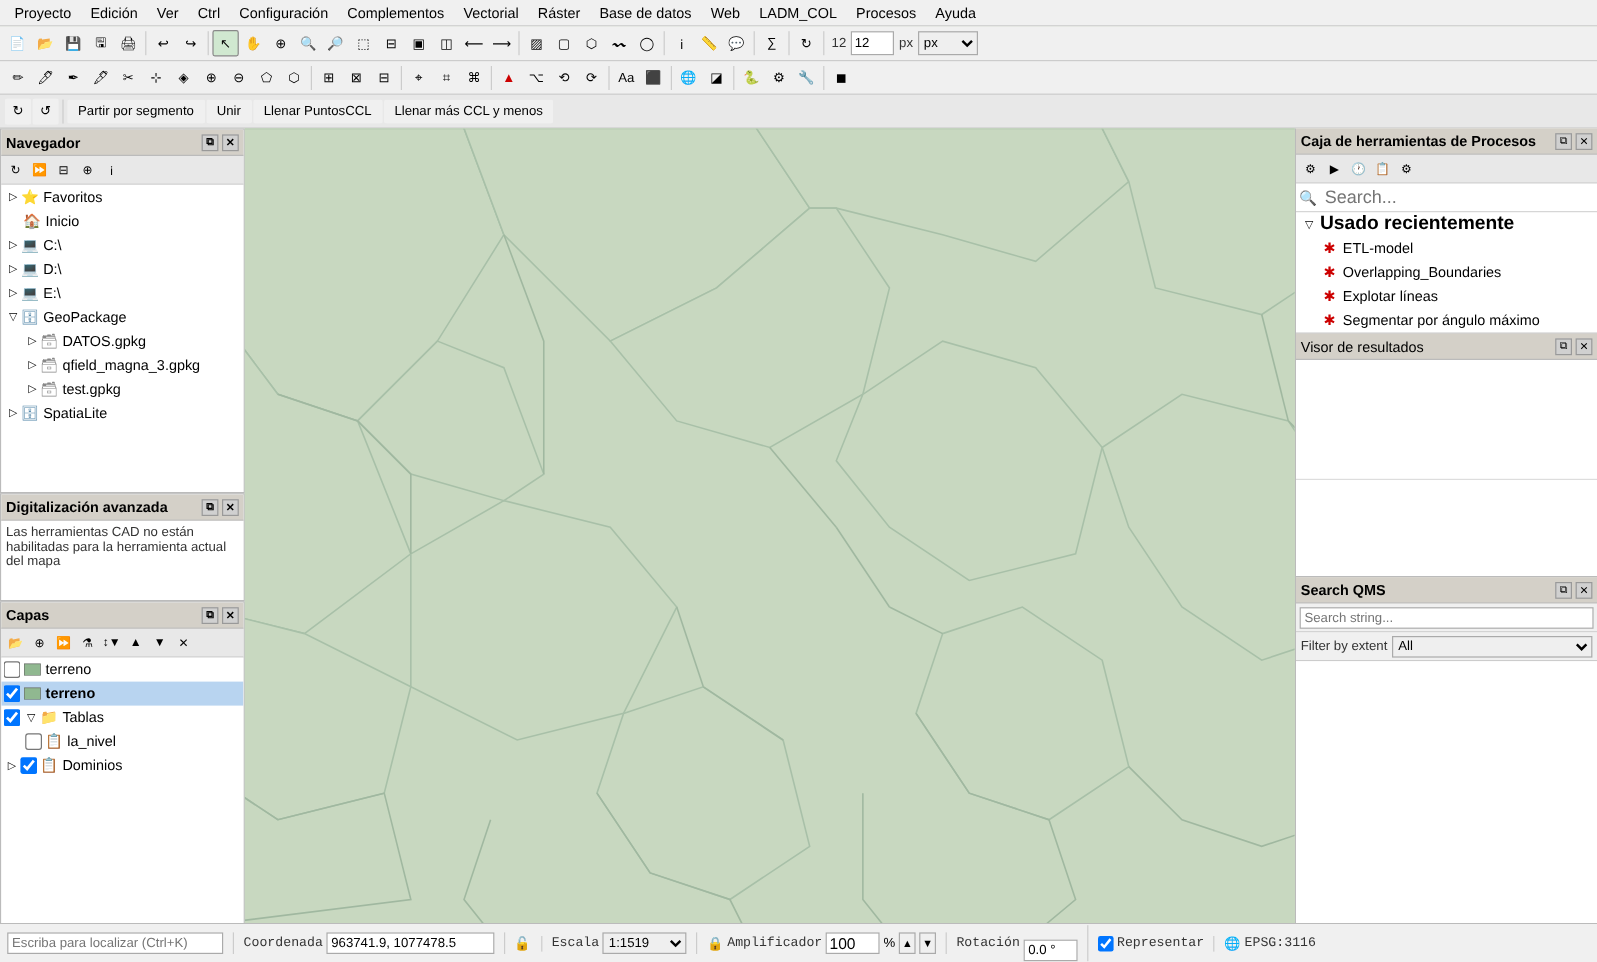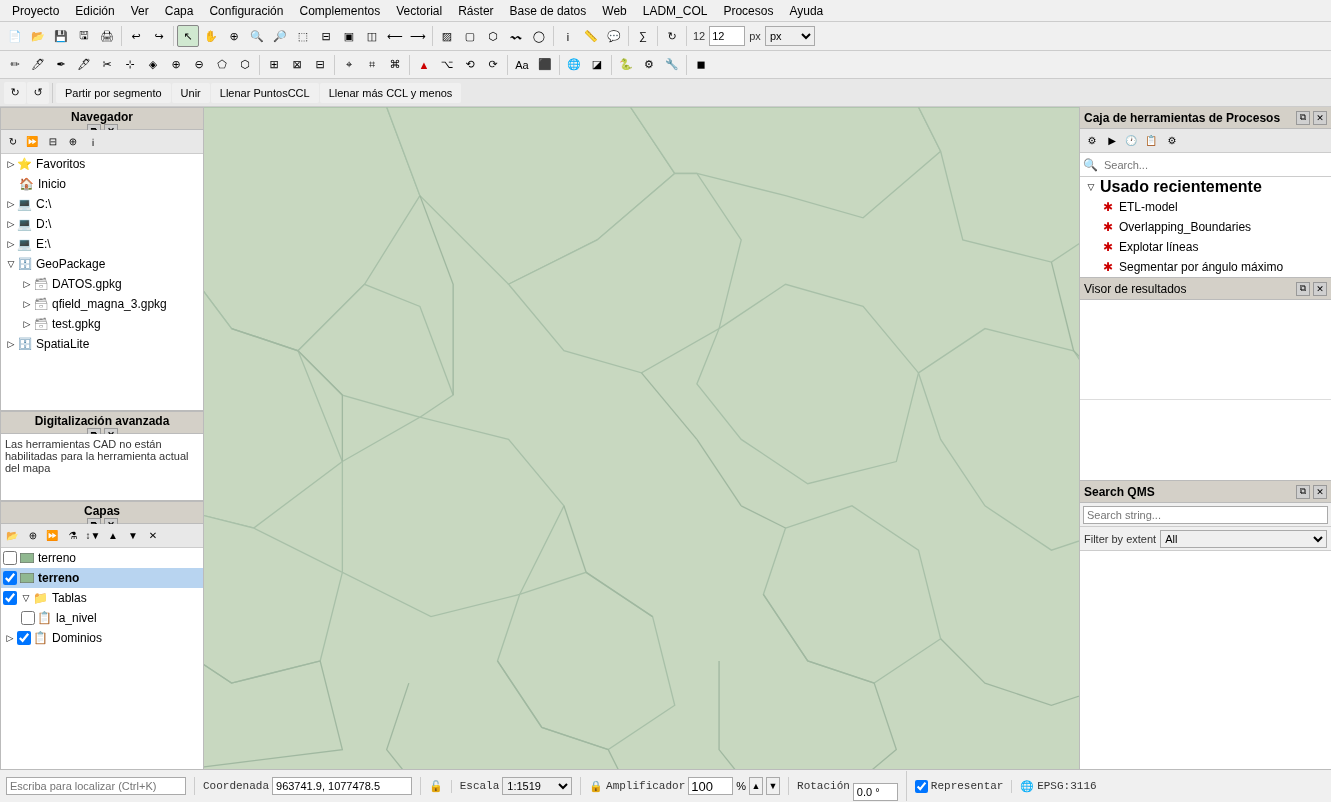--- a/index.html
+++ b/index.html
@@ -20,21 +20,21 @@
     .digitize-btn { padding: 2px 8px; background: #f0f0f0; border: 1px solid transparent; cursor: pointer; font-size: 11px; border-radius: 2px; white-space: nowrap; }
 
     
     .main-layout { display: flex; height: calc(802px - 22px - 56px - 26px); }
 
     
     .left-panels { display: flex; flex-direction: column; width: 204px; min-width: 204px; }
 
     
     .panel { background: #f5f5f5; border: 1px solid #bbb; display: flex; flex-direction: column; }
-    .panel-header { background: #d4d0c8; border-bottom: 1px solid #bbb; padding: 2px 4px; display: flex; align-items: center; justify-content: space-between; height: 22px; font-size: 12px; font-weight: bold; flex-direction: column; }
+    .panel-header { background: #d4d0c8; border-bottom: 1px solid #bbb; padding: 2px 4px; display: flex; align-items: center; justify-content: space-between; height: 22px; font-size: 12px; font-weight: bold; }
     .panel-header-btns { display: flex; gap: 2px; }
     .panel-toolbar { background: #e8e8e8; border-bottom: 1px solid #ccc; display: flex; align-items: center; padding: 2px 3px; gap: 2px; height: 24px; }
     .panel-tb-btn { width: 18px; height: 18px; background: transparent; border: 1px solid transparent; cursor: pointer; display: flex; align-items: center; justify-content: center; font-size: 10px; }
 
     
     .navigator-panel { flex: 1; min-height: 180px; max-height: 370px; overflow: hidden; display: flex; flex-direction: column; }
     .nav-tree { flex: 1; overflow-y: auto; overflow-x: hidden; background: white; }
     .nav-item { display: flex; align-items: center; padding: 1px 2px; cursor: pointer; white-space: nowrap; font-size: 12px; height: 20px; }
     .nav-indent { display: inline-block; }
     .nav-arrow { width: 12px; display: inline-flex; align-items: center; justify-content: center; font-size: 9px; cursor: pointer; }
@@ -106,21 +106,21 @@
     
     .float-btn { width: 14px; height: 14px; background: #d0d0d0; border: 1px solid #999; cursor: pointer; display: inline-flex; align-items: center; justify-content: center; font-size: 9px; margin-left: 1px; }
   </style>
 </head>
 <body>
 
 <div class="menubar">
   <span class="menubar-item">Proyecto</span>
   <span class="menubar-item">Edición</span>
   <span class="menubar-item">Ver</span>
-  <span class="menubar-item">Capa</span>
+  <span class="menubar-item">Ctrl</span>
   <span class="menubar-item">Configuración</span>
   <span class="menubar-item">Complementos</span>
   <span class="menubar-item">Vectorial</span>
   <span class="menubar-item">Ráster</span>
   <span class="menubar-item">Base de datos</span>
   <span class="menubar-item">Web</span>
   <span class="menubar-item">LADM_COL</span>
   <span class="menubar-item">Procesos</span>
   <span class="menubar-item">Ayuda</span>
 </div>
@@ -454,21 +454,21 @@
       </div>
       <div class="toolbox-toolbar">
         <button class="panel-tb-btn">⚙</button>
         <button class="panel-tb-btn">▶</button>
         <button class="panel-tb-btn">🕐</button>
         <button class="panel-tb-btn">📋</button>
         <button class="panel-tb-btn">⚙</button>
       </div>
       <div class="toolbox-search">
         <span style="margin-right:3px; color:#888;">🔍</span>
-        <input type="text" style="flex: 1 1 0%; border: none; font-size: 11px; outline: none; background: transparent;" value="" placeholder="Search...">
+        <input type="text" style="flex: 1 1 0%; border: none; font-size: 15px; outline: none; background: transparent;" value="" placeholder="Search...">
       </div>
       <div class="toolbox-tree">
 
         <div class="toolbox-item">
           <span class="toolbox-expand">▽</span>
           <span class="toolbox-group">Usado recientemente</span>
         </div>
 
         <div class="toolbox-item" style="padding-left:20px;">
           <span class="toolbox-icon" style="color:#cc0000;">✱</span>

